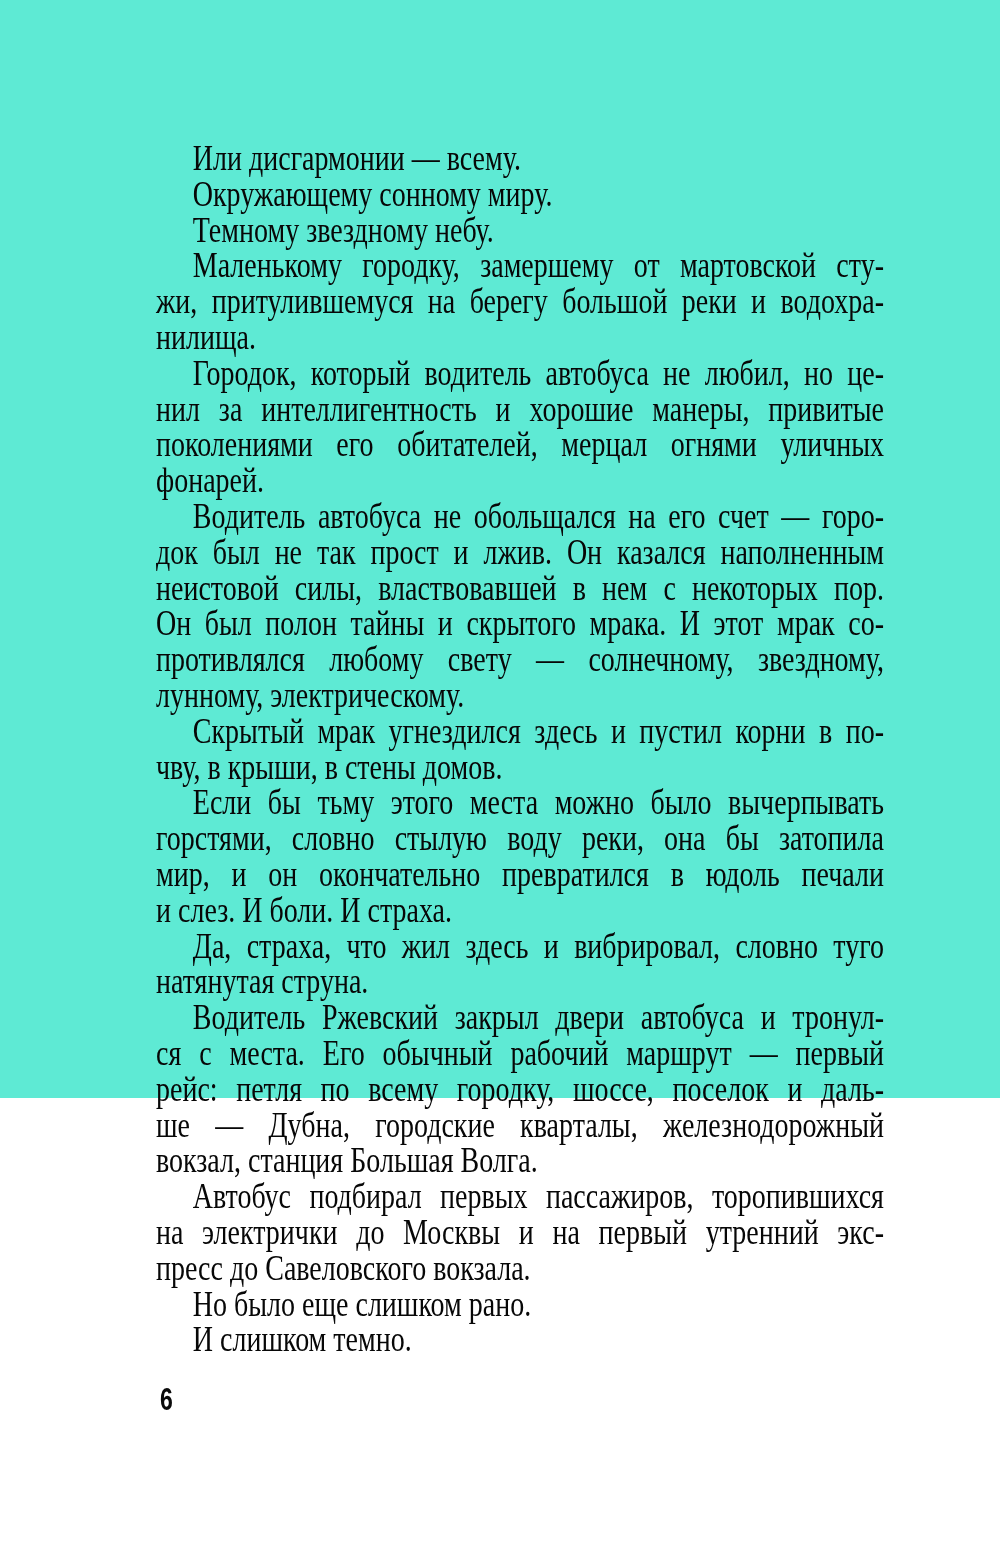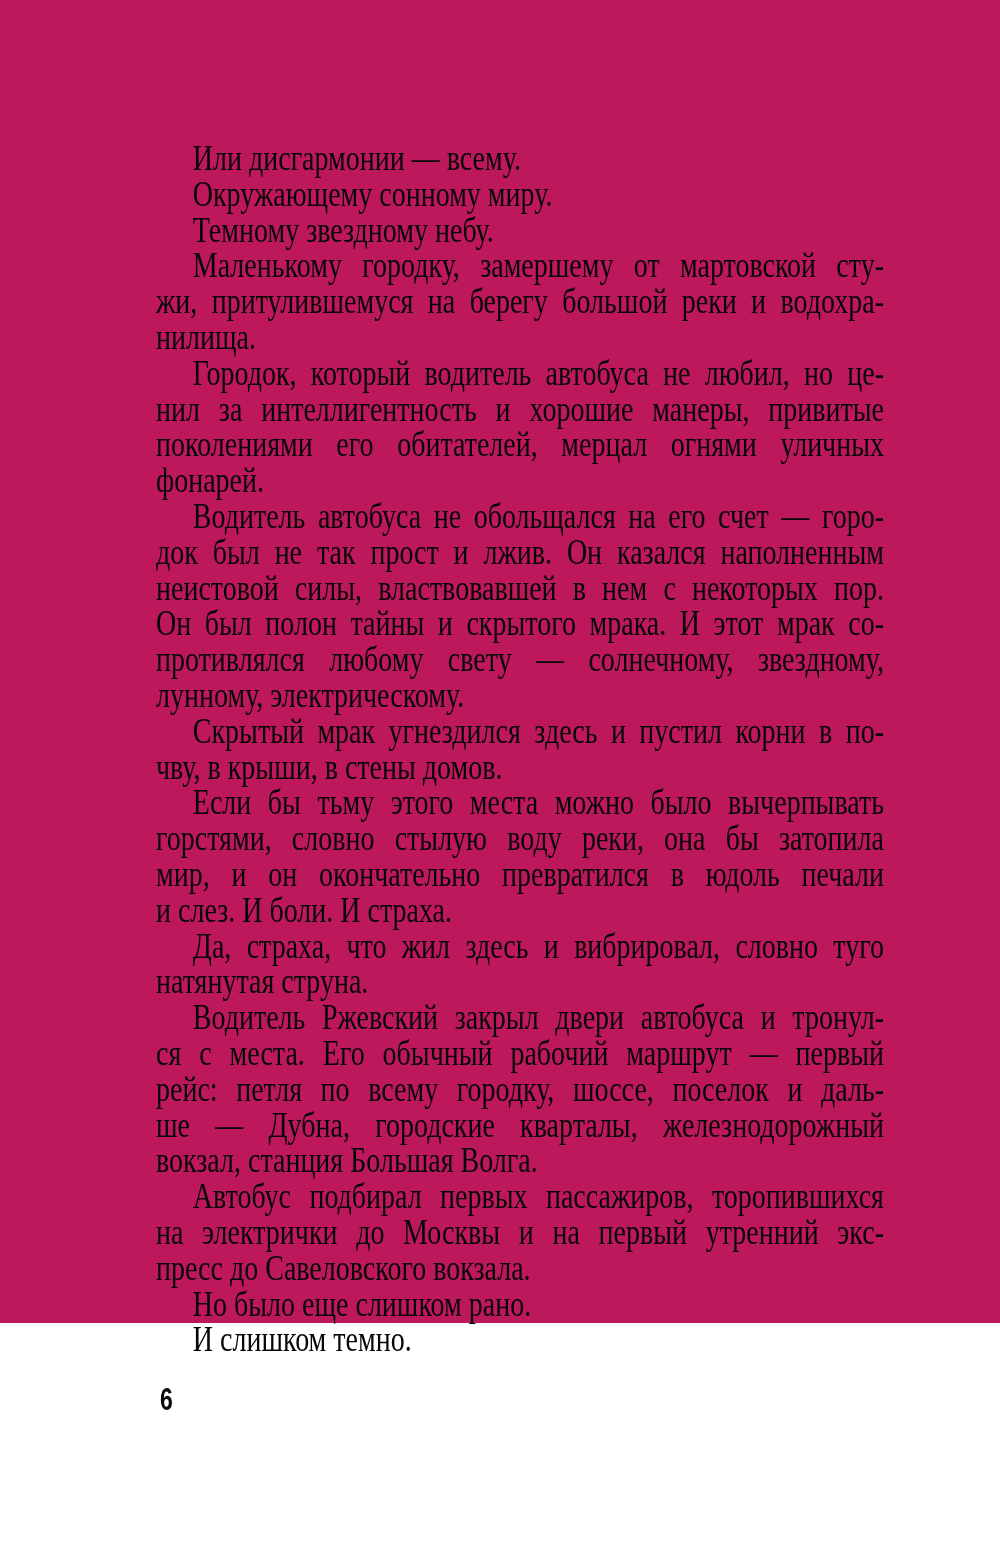--- a/index.html
+++ b/index.html
@@ -8,22 +8,22 @@
   }
   body {
     width: 1000px;
     height: 1562px;
     background: #ffffff;
     overflow: hidden;
   }
   .page {
     position: relative;
     width: 1000px;
-    height: 1323px;
-    background: #be185d;
+    height: 1098px;
+    background: #5eead4;
   }
   
   .textblock {
     position: absolute;
     left: 156px;
     top: 141px;
     width: 910px;
     transform: scaleX(0.8);
     transform-origin: 0 0;
     font-family: "Liberation Serif", "DejaVu Serif", serif;

